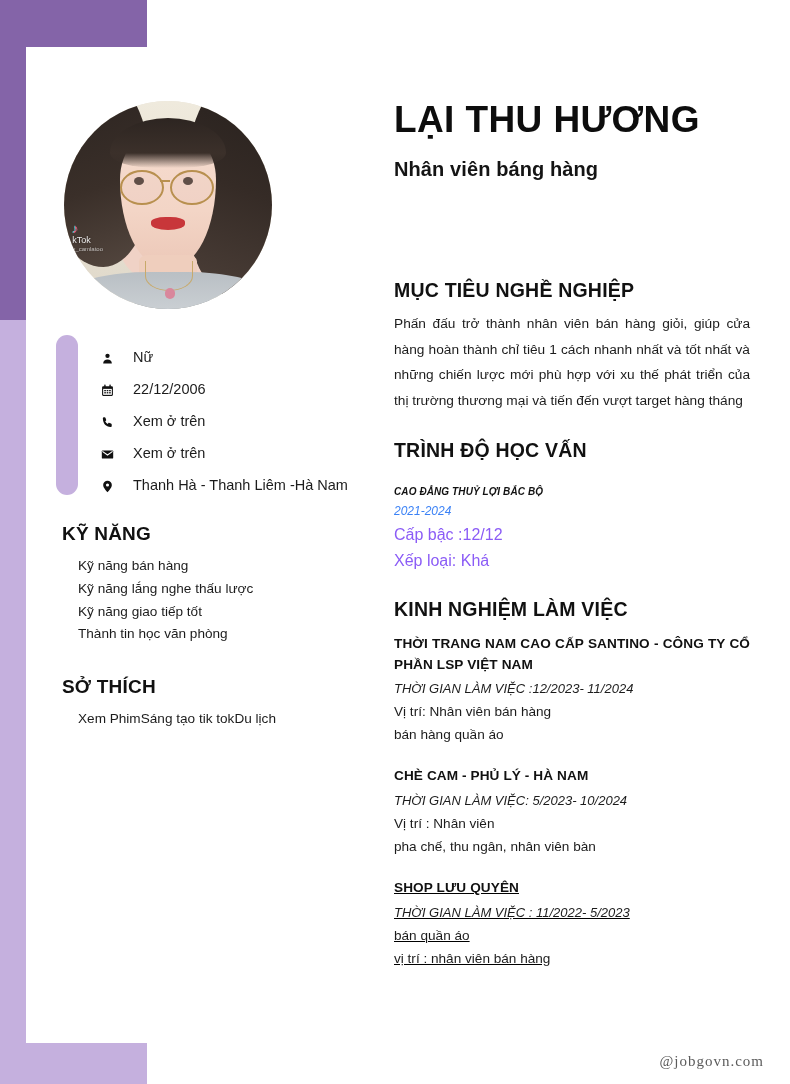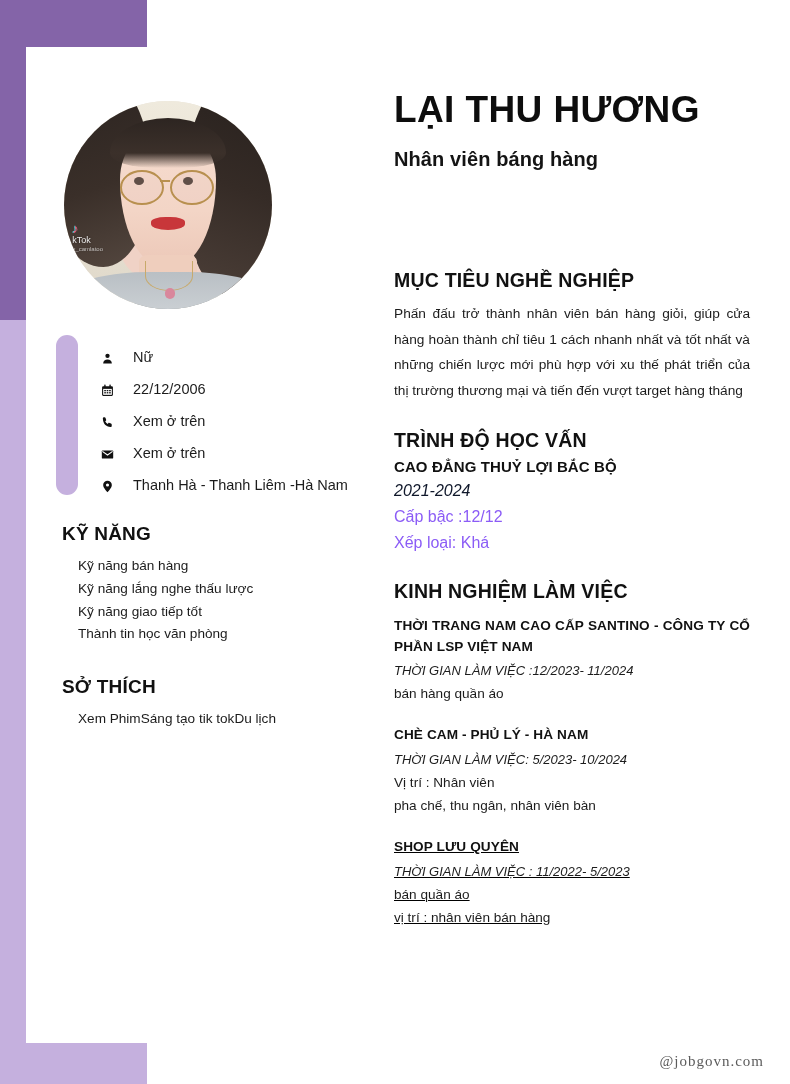--- a/index.html
+++ b/index.html
@@ -46,21 +46,21 @@
   }
 
   
   .col-left {
     position: absolute;
     left: 56px; top: 90px;
     width: 316px;
   }
   .col-right {
     position: absolute;
-    left: 394px; top: 90px;
+    left: 394px; top: 100px;
     width: 356px;
   }
 
   
   .photo-wrap {
     position: relative;
     width: 208px; height: 208px;
     margin: 11px 0 0 8px;
     border-radius: 50%;
     overflow: hidden;
@@ -242,30 +242,31 @@
     letter-spacing: 0.2px;
   }
   .objective-text {
     font-size: 13.7px;
     color: #1c1c1c;
     line-height: 1.86;
     text-align: justify;
     margin-top: 9px;
   }
   .edu-school {
-    font-size: 15px;
+    font-size: 10px;
     font-weight: bold;
     color: #111111;
-    margin-top: 6px;
+    margin-top: 24px;
     letter-spacing: 0.1px;
+    font-style: italic;
   }
   .edu-years {
-    font-size: 16px;
+    font-size: 12px;
     font-style: italic;
-    color: #0f172a;
+    color: #3b82f6;
     margin-top: 7px;
   }
   .edu-line {
     font-size: 16px;
     color: #8b5cf6;
     margin-top: 8px;
   }
   .job {
     margin-top: 13px;
   }
@@ -431,20 +432,21 @@
       <div class="edu-line">Cấp bậc :12/12</div>
       <div class="edu-line">Xếp loại: Khá</div>
     </div>
 
     <div class="block-gap-sm">
       <div class="sec-head-right">KINH NGHIỆM LÀM VIỆC</div>
 
       <div class="job">
         <div class="job-company">THỜI TRANG NAM CAO CẤP SANTINO - CÔNG TY CỔ PHẦN LSP VIỆT NAM</div>
         <div class="job-period">THỜI GIAN LÀM VIỆC :12/2023- 11/2024</div>
+        <div class="job-line">Vị trí: Nhân viên bán hàng</div>
         <div class="job-line">bán hàng quần áo</div>
       </div>
 
       <div class="job" style="margin-top:24px;">
         <div class="job-company">CHÈ CAM - PHỦ LÝ - HÀ NAM</div>
         <div class="job-period">THỜI GIAN LÀM VIỆC: 5/2023- 10/2024</div>
         <div class="job-line">Vị trí : Nhân viên</div>
         <div class="job-line">pha chế, thu ngân, nhân viên bàn</div>
       </div>
 

